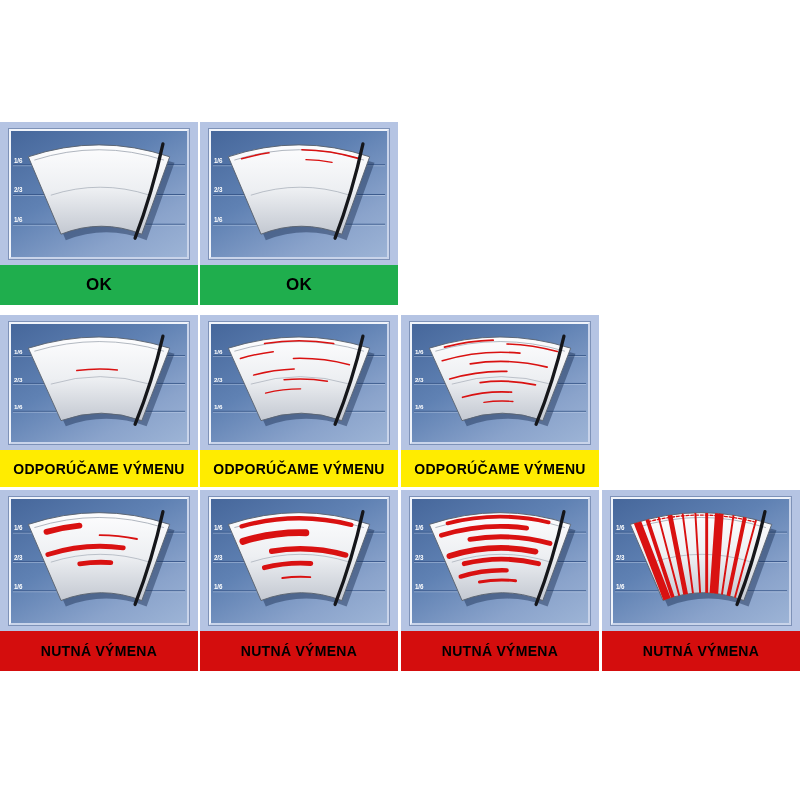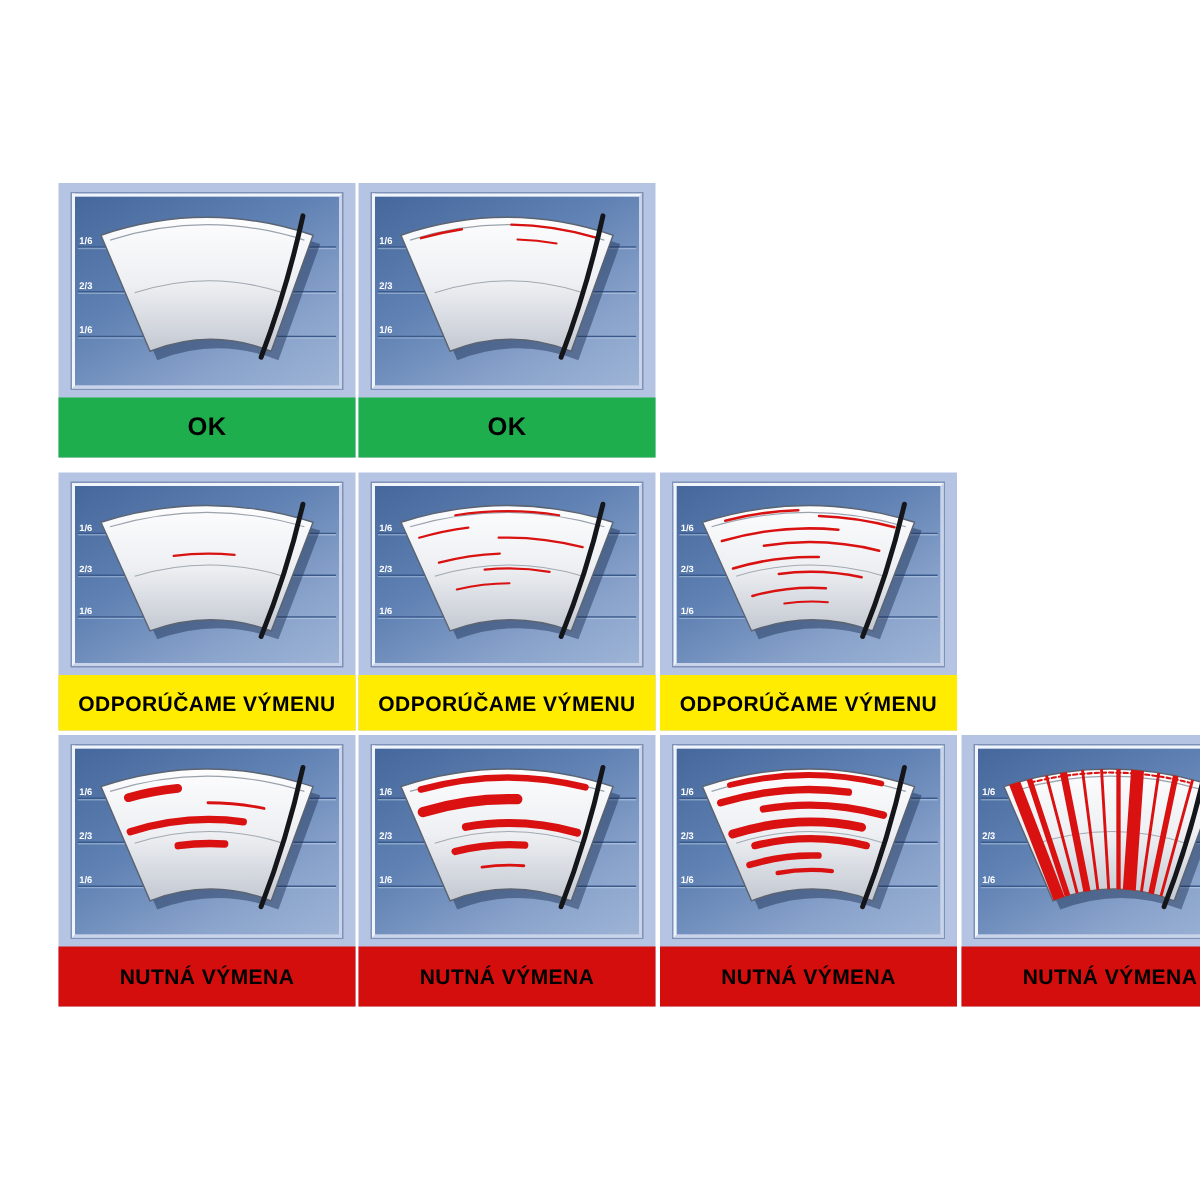--- a/index.html
+++ b/index.html
@@ -9,21 +9,20 @@
     font-family:"Liberation Sans",sans-serif;
     position:relative;
     overflow:hidden;
   }
   #grid{position:absolute;inset:0}
   .cell{
     position:absolute;
     background:#b5c4e3;
     display:flex;
     flex-direction:column;
-    margin-left:39px;
   }
   .panel{
     flex:1;
     margin:7px 9px 6px 9px;
     position:relative;
     border:2px solid;
     border-color:#f0f4fb #c9d4ea #c9d4ea #f0f4fb;
     box-shadow:0 0 0 1px #7e92b8;
     background:linear-gradient(150deg,#46679b 0%,#5f81b3 40%,#8aa3cb 75%,#9db4d6 100%);
   }

